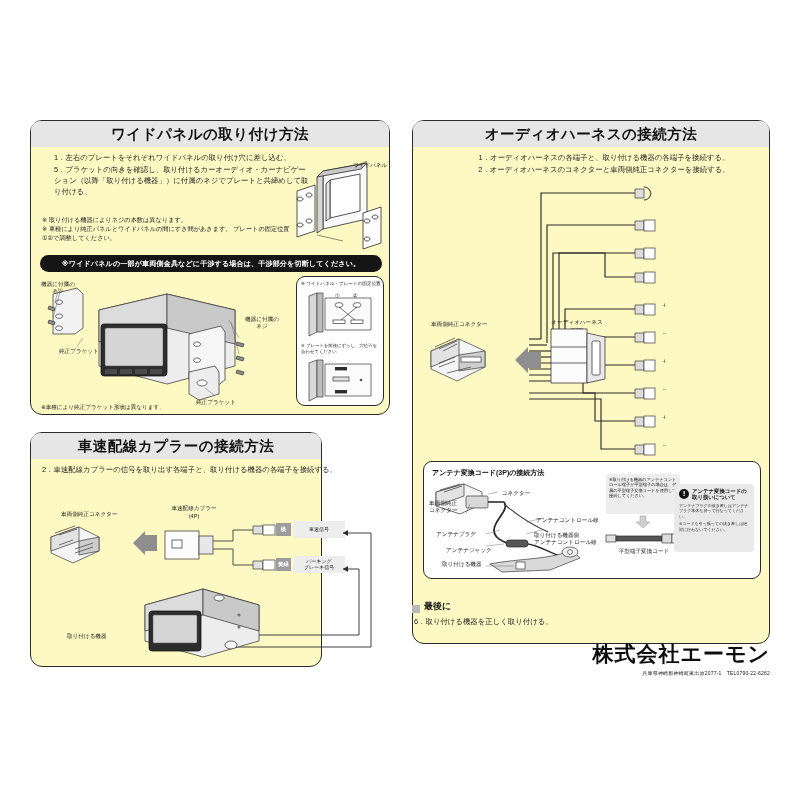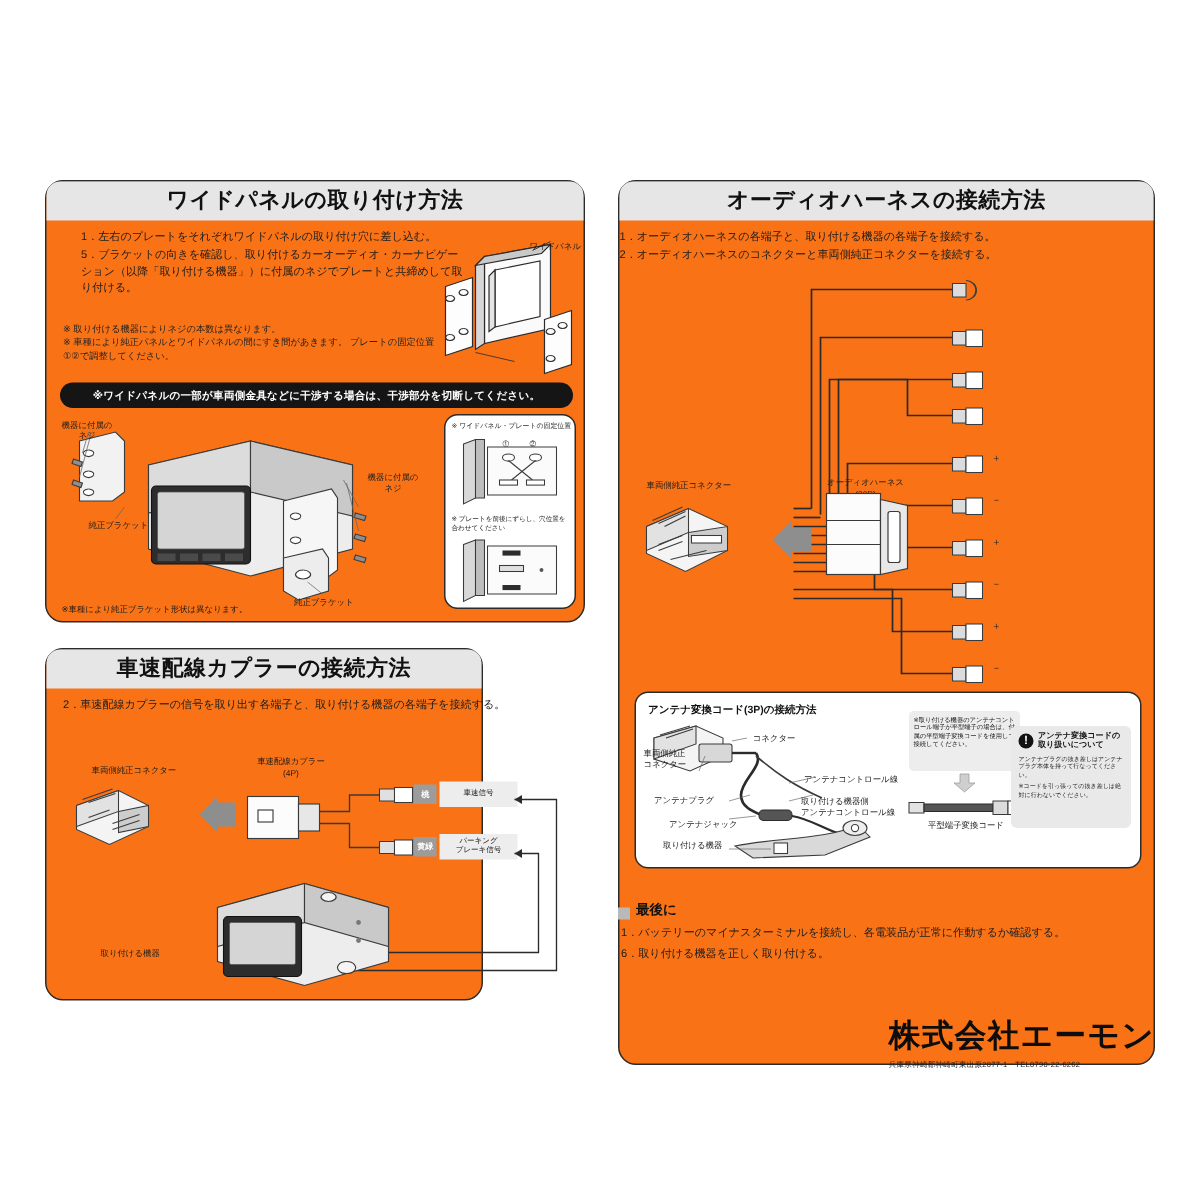--- a/index.html
+++ b/index.html
@@ -8,21 +8,21 @@
     background:#ffffff;
     font-family:"Liberation Sans","DejaVu Sans",sans-serif;
     color:#1a1a1a;
     overflow:hidden;
   }
   .page{position:relative;width:800px;height:800px;background:#fff;}
 
   
   .panel{
     position:absolute;
-    background:#f97316;
+    background:#fef9c3;
     border:1.6px solid #2b2b2b;
     border-radius:12px;
     box-sizing:border-box;
   }
   .panel-head{
     background:#e6e6e6;
     border-radius:9px 9px 0 0;
     text-align:center;
     font-weight:bold;
     letter-spacing:.5px;
@@ -82,21 +82,21 @@
     justify-content:center;flex:0 0 10px;line-height:1;
   }
   .warntitle{font-size:5.4px;font-weight:bold;line-height:1.2;color:#111;}
   .warnbody{font-size:4px;line-height:1.35;color:#222;}
 
   
   .sectlabel{position:absolute;display:flex;align-items:center;gap:4px;}
   .sq{width:8px;height:8px;background:#b9b9b9;}
   .sectlabel .t{font-size:9px;font-weight:bold;color:#111;}
   .brand{
-    position:absolute;right:30px;top:676px;text-align:left;
+    position:absolute;right:30px;top:640px;text-align:right;
   }
   .brand .nm{font-size:21px;font-weight:bold;letter-spacing:1px;color:#0d0d0d;}
   .brand .ad{font-size:5px;color:#1a1a1a;margin-top:2px;letter-spacing:.2px;}
 </style>
 </head>
 <body>
 
 <div class="page">
 
   <div class="panel" style="left:30px;top:120px;width:360px;height:295px;">
@@ -301,25 +301,25 @@
         <rect x="26" y="34" width="44" height="28" rx="1.2" fill="#d5d5d5" stroke="#555" stroke-width="0.5"></rect>
         <path d="M104 60 a6 4 0 1 0 .1 0" fill="#f4f4f4"></path>
         <path d="M92 14 a5 3 0 1 0 .1 0" fill="#f4f4f4"></path>
         <circle cx="112" cy="34" r="1.6" fill="#777" stroke="none"></circle>
         <circle cx="112" cy="46" r="1.6" fill="#777" stroke="none"></circle>
       </g>
     </svg>
     <div class="cap" style="left:36px;top:200px;">取り付ける機器</div>
   </div>
 
-  <div class="panel" style="left:412px;top:120px;width:358px;height:590px;">
+  <div class="panel" style="left:412px;top:120px;width:358px;height:524px;">
 
     <div class="panel-head" style="height:26px;line-height:26px;font-size:14.5px;">オーディオハーネスの接続方法</div>
 
-    <div class="steps" style="position:absolute;left:0;top:32px;width:340px;">
+    <div class="steps" style="position:absolute;left:21px;top:32px;width:340px;text-align:center;">
       <p>1．オーディオハーネスの各端子と、取り付ける機器の各端子を接続する。</p>
       <p>2．オーディオハーネスのコネクターと車両側純正コネクターを接続する。</p>
     </div>
 
     <svg style="position:absolute;left:110px;top:58px;" width="180" height="290" viewBox="0 0 180 290">
       <g fill="none" stroke="#2b2b2b" stroke-width="1.15">
         <path d="M18 160 L18 14 L112 14"></path>
         <path d="M24 164 L24 46 L112 46"></path>
         <path d="M30 168 L30 74 L112 74"></path>
         <path d="M36 172 L36 74 L82 74 L82 98 L112 98"></path>
@@ -490,21 +490,20 @@
       </div>
     </div>
   </div>
 
   <div class="sectlabel" style="left:412px;top:600px;align-items:flex-end;">
     <div class="sq"></div>
     <div class="t">最後に</div>
   </div>
 
   <div class="steps" style="position:absolute;left:414px;top:616px;width:350px;line-height:1.7;">
-    <p>1．バッテリーのマイナスターミナルを接続し、各電装品が正常に作動するか確認する。</p>
     <p>6．取り付ける機器を正しく取り付ける。</p>
   </div>
 
   <div class="brand">
     <div class="nm">株式会社エーモン</div>
     <div class="ad">兵庫県神崎郡神崎町東出原2077-1　TEL0790-22-6262</div>
   </div>
 
 </div>
 

